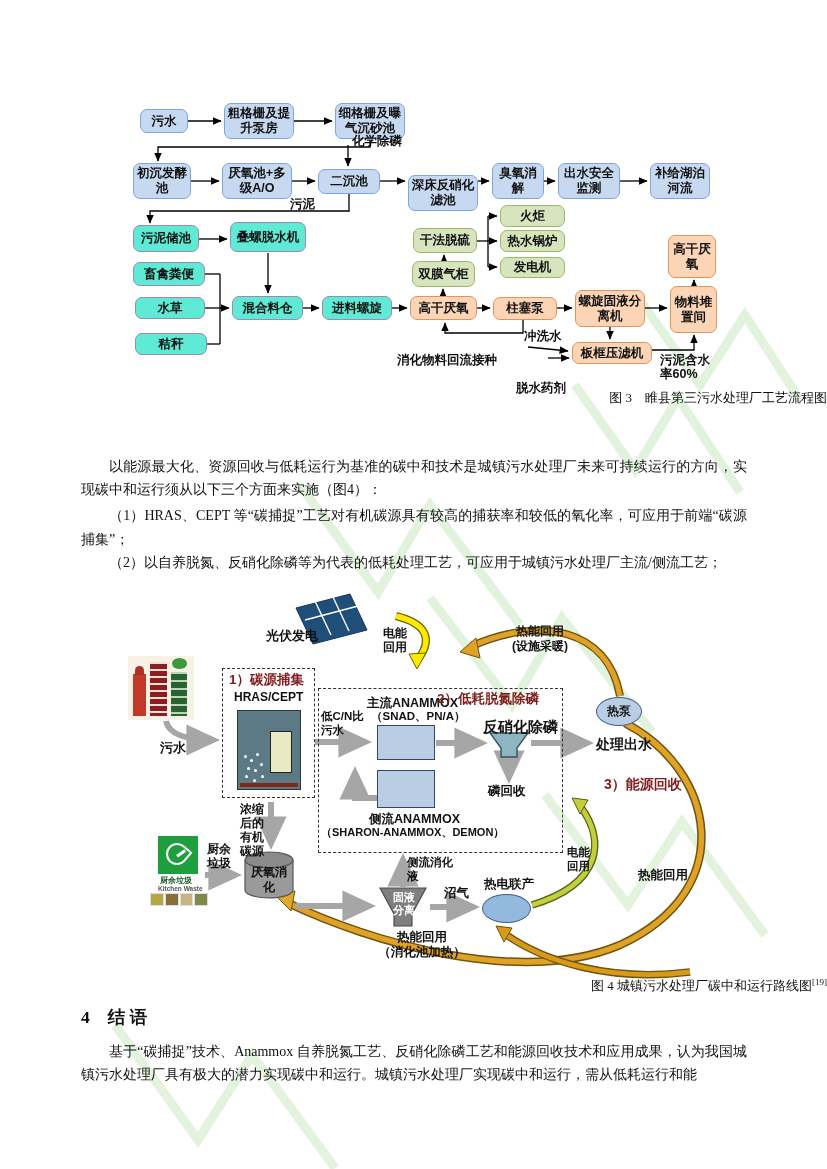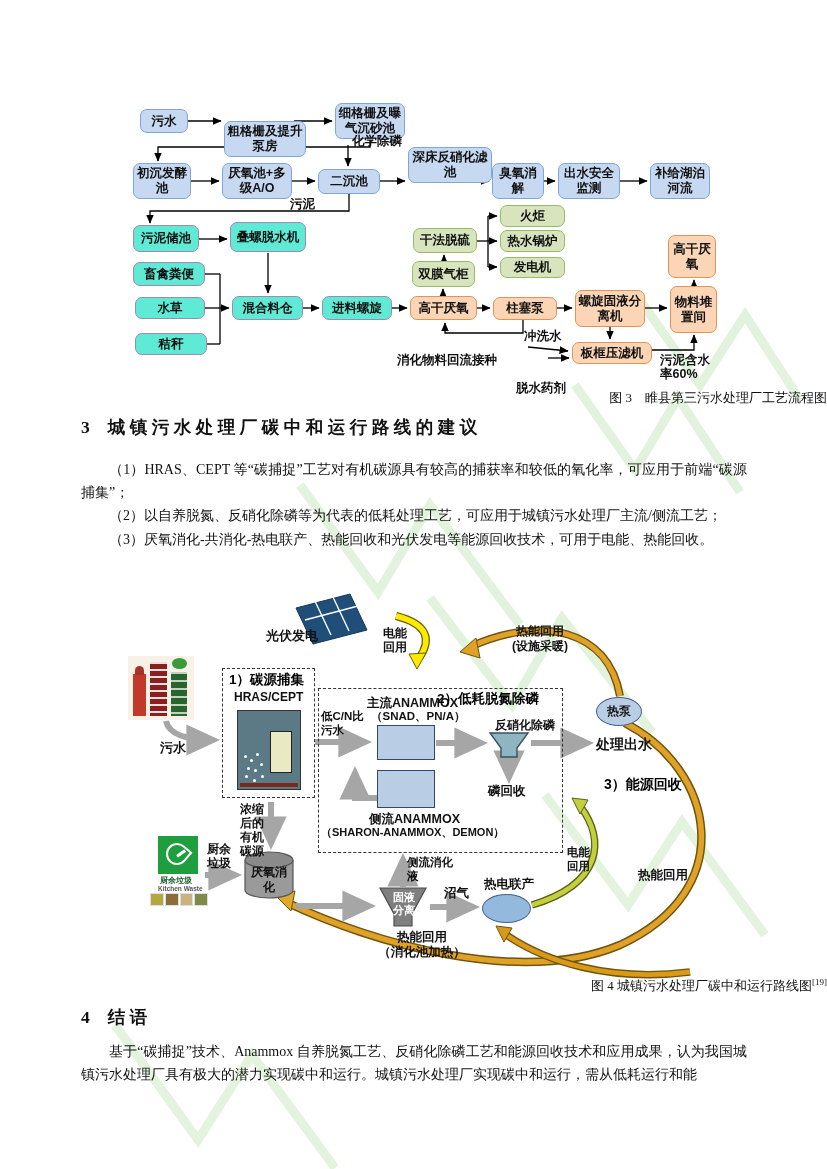--- a/index.html
+++ b/index.html
@@ -14,21 +14,21 @@
   .c-blue  {background:#c6d9f1;border-color:#7da7d8;}
   .c-purple{background:#5eead4;border-color:#9c8ab5;}
   .c-green {background:#d7e4bd;border-color:#9abb63;}
   .c-orange{background:#fbd5b5;border-color:#e3935a;}
   .lb{position:absolute;font-family:"Liberation Sans",sans-serif;font-weight:bold;
       font-size:12.5px;line-height:1.15;z-index:4;white-space:nowrap;}
   .lb.wrap{white-space:normal;}
   
   .f4lb{position:absolute;font-family:"Liberation Sans",sans-serif;font-weight:bold;
         font-size:12.5px;line-height:1.18;z-index:5;}
-  .red{color:#000000;}
+  .red{color:#7f1d1d;}
   .dashbox{position:absolute;border:1.6px dashed #333;z-index:2;box-sizing:border-box;}
   .blrect{position:absolute;background:#b9cde5;border:1px solid #30486e;z-index:4;box-sizing:border-box;}
   .ellipse{position:absolute;background:#b9cde5;border:1.4px solid #41618e;border-radius:50%;
            display:flex;align-items:center;justify-content:center;z-index:5;
            font-family:"Liberation Sans",sans-serif;font-weight:bold;font-size:12px;}
   
   .h2{position:absolute;left:81px;width:670px;font-size:17.5px;font-weight:bold;z-index:2;}
   .h2 .no{margin-right:18px;letter-spacing:0;}
   .h2 .tt{letter-spacing:4.5px;}
   .body-p{position:absolute;left:81px;width:666px;font-size:14px;line-height:23.2px;
@@ -95,26 +95,26 @@
         <line x1="488" y1="121" x2="497" y2="121" marker-end="url(#mb)"></line>
         <line x1="488" y1="146" x2="497" y2="146" marker-end="url(#mb)"></line>
         <line x1="488" y1="172" x2="497" y2="172" marker-end="url(#mb)"></line>
         <polyline points="523,225 523,238 445,238 445,228" marker-end="url(#mb)"></polyline>
         <line x1="528" y1="252" x2="568" y2="256" marker-end="url(#mb)"></line>
         <line x1="548" y1="263" x2="569" y2="263" marker-end="url(#mb)"></line>
       </g>
     </svg>
 
     <div class="n c-blue" style="left:140px;top:14px;width:48px;height:24px;">污水</div>
-    <div class="n c-blue" style="left:224px;top:26px;width:82px;height:36px;text-align:center;">粗格栅及提升泵房</div>
+    <div class="n c-blue" style="left:224px;top:8px;width:70px;height:36px;text-align:center;">粗格栅及提升泵房</div>
     <div class="n c-blue" style="left:335px;top:8px;width:70px;height:36px;">细格栅及曝气沉砂池</div>
     <div class="n c-blue" style="left:133px;top:68px;width:58px;height:36px;">初沉发酵池</div>
     <div class="n c-blue" style="left:222px;top:68px;width:70px;height:36px;">厌氧池+多级A/O</div>
     <div class="n c-blue" style="left:318px;top:74px;width:62px;height:25px;">二沉池</div>
-    <div class="n c-blue" style="left:408px;top:52px;width:84px;height:36px;">深床反硝化滤池</div>
+    <div class="n c-blue" style="left:408px;top:80px;width:70px;height:36px;">深床反硝化滤池</div>
     <div class="n c-blue" style="left:492px;top:68px;width:52px;height:36px;">臭氧消解</div>
     <div class="n c-blue" style="left:558px;top:68px;width:62px;height:36px;">出水安全监测</div>
     <div class="n c-blue" style="left:650px;top:68px;width:60px;height:36px;">补给湖泊河流</div>
     <div class="n c-purple" style="left:133px;top:130px;width:66px;height:27px;">污泥储池</div>
     <div class="n c-purple" style="left:230px;top:127px;width:76px;height:30px;">叠螺脱水机</div>
     <div class="n c-purple" style="left:133px;top:167px;width:72px;height:24px;">畜禽粪便</div>
     <div class="n c-purple" style="left:135px;top:202px;width:70px;height:22px;">水草</div>
     <div class="n c-purple" style="left:135px;top:238px;width:72px;height:22px;">秸秆</div>
     <div class="n c-purple" style="left:232px;top:201px;width:71px;height:24px;">混合料仓</div>
     <div class="n c-purple" style="left:322px;top:201px;width:70px;height:24px;">进料螺旋</div>
@@ -133,27 +133,24 @@
     <div class="lb" style="left:352px;top:39px;">化学除磷</div>
     <div class="lb" style="left:290px;top:102px;">污泥</div>
     <div class="lb" style="left:397px;top:258px;">消化物料回流接种</div>
     <div class="lb" style="left:524px;top:234px;">冲洗水</div>
     <div class="lb" style="left:516px;top:263px;margin-top:23px;">脱水药剂</div>
     <div class="lb wrap" style="left:660px;top:258px;width:62px;">污泥含水率60%</div>
   </div>
 
   <div class="cap" style="top:389px;">图 3　睢县第三污水处理厂工艺流程图</div>
 
-  <div class="h2" style="top:415px;">
-    <span class="no">3</span><span class="tt">城镇污水处理厂碳中和运行路线的建议</span>
-  </div>
   <div class="body-p" style="top:455px;">
+    <p>以能源最大化、资源回收与低耗运行为基准的碳中和技术是城镇污水处理厂未来可持续运行的方向，实现碳中和运行须从以下三个方面来实施（图4）：</p>
     <p style="margin-top:3px;">（1）HRAS、CEPT 等“碳捕捉”工艺对有机碳源具有较高的捕获率和较低的氧化率，可应用于前端“碳源捕集”；</p>
     <p>（2）以自养脱氮、反硝化除磷等为代表的低耗处理工艺，可应用于城镇污水处理厂主流/侧流工艺；</p>
-    <p>（3）厌氧消化-共消化-热电联产、热能回收和光伏发电等能源回收技术，可用于电能、热能回收。</p>
   </div>
 
   <div class="abs" style="left:0;top:590px;width:827px;height:390px;z-index:1;">
     <svg width="827" height="390" style="position:absolute;left:0;top:0;z-index:1;">
       <defs>
         <marker id="mgr" markerWidth="7" markerHeight="7" refX="4.6" refY="2.6" orient="auto">
           <path d="M0,0 L5.6,2.6 L0,5.2 z" fill="#a6a6a6"></path>
         </marker>
       </defs>
 
@@ -260,21 +257,21 @@
     <div class="f4lb" style="left:160px;top:150px;font-size:13px;">污水</div>
     <div class="f4lb" style="left:240px;top:212px;width:30px;font-size:12px;">浓缩后的有机碳源</div>
     <div class="f4lb" style="left:207px;top:252px;width:26px;font-size:12px;">厨余垃圾</div>
     <div class="cyl-txt" style="left:249px;top:275px;width:40px;">厌氧消化</div>
     <div class="f4lb" style="left:321px;top:120px;width:46px;font-size:11.5px;">低C/N比污水</div>
     <div class="f4lb" style="left:367px;top:106px;font-size:12.5px;">主流ANAMMOX</div>
     <div class="f4lb" style="left:371px;top:120px;font-size:11.5px;">（SNAD、PN/A）</div>
     <div class="f4lb red" style="left:437px;top:101px;font-size:13.5px;">2）低耗脱氮除磷</div>
     <div class="f4lb" style="left:369px;top:222px;font-size:12.5px;">侧流ANAMMOX</div>
     <div class="f4lb" style="left:321px;top:236px;font-size:11px;">（SHARON-ANAMMOX、DEMON）</div>
-    <div class="f4lb" style="left:495px;top:128px;font-size:12px;">反硝化除磷</div>
+    <div class="f4lb" style="left:483px;top:128px;font-size:15px;">反硝化除磷</div>
     <div class="f4lb" style="left:488px;top:194px;font-size:12.5px;">磷回收</div>
     <div class="f4lb" style="left:596px;top:146px;font-size:14px;">处理出水</div>
     <div class="f4lb red" style="left:604px;top:186px;font-size:14px;">3）能源回收</div>
     <div class="f4lb" style="left:407px;top:266px;width:46px;font-size:11.5px;">侧流消化液</div>
     <div class="f4lb" style="left:392px;top:301px;width:24px;font-size:11px;color:#fff;text-align:center;">固液分离</div>
     <div class="f4lb" style="left:444px;top:296px;font-size:12.5px;">沼气</div>
     <div class="f4lb" style="left:484px;top:287px;font-size:12.5px;">热电联产</div>
     <div class="f4lb" style="left:567px;top:256px;width:26px;font-size:11.5px;">电能回用</div>
     <div class="f4lb" style="left:638px;top:278px;font-size:12.5px;">热能回用</div>
     <div class="f4lb" style="left:362px;top:340px;width:120px;text-align:center;font-size:12.5px;">热能回用</div>

